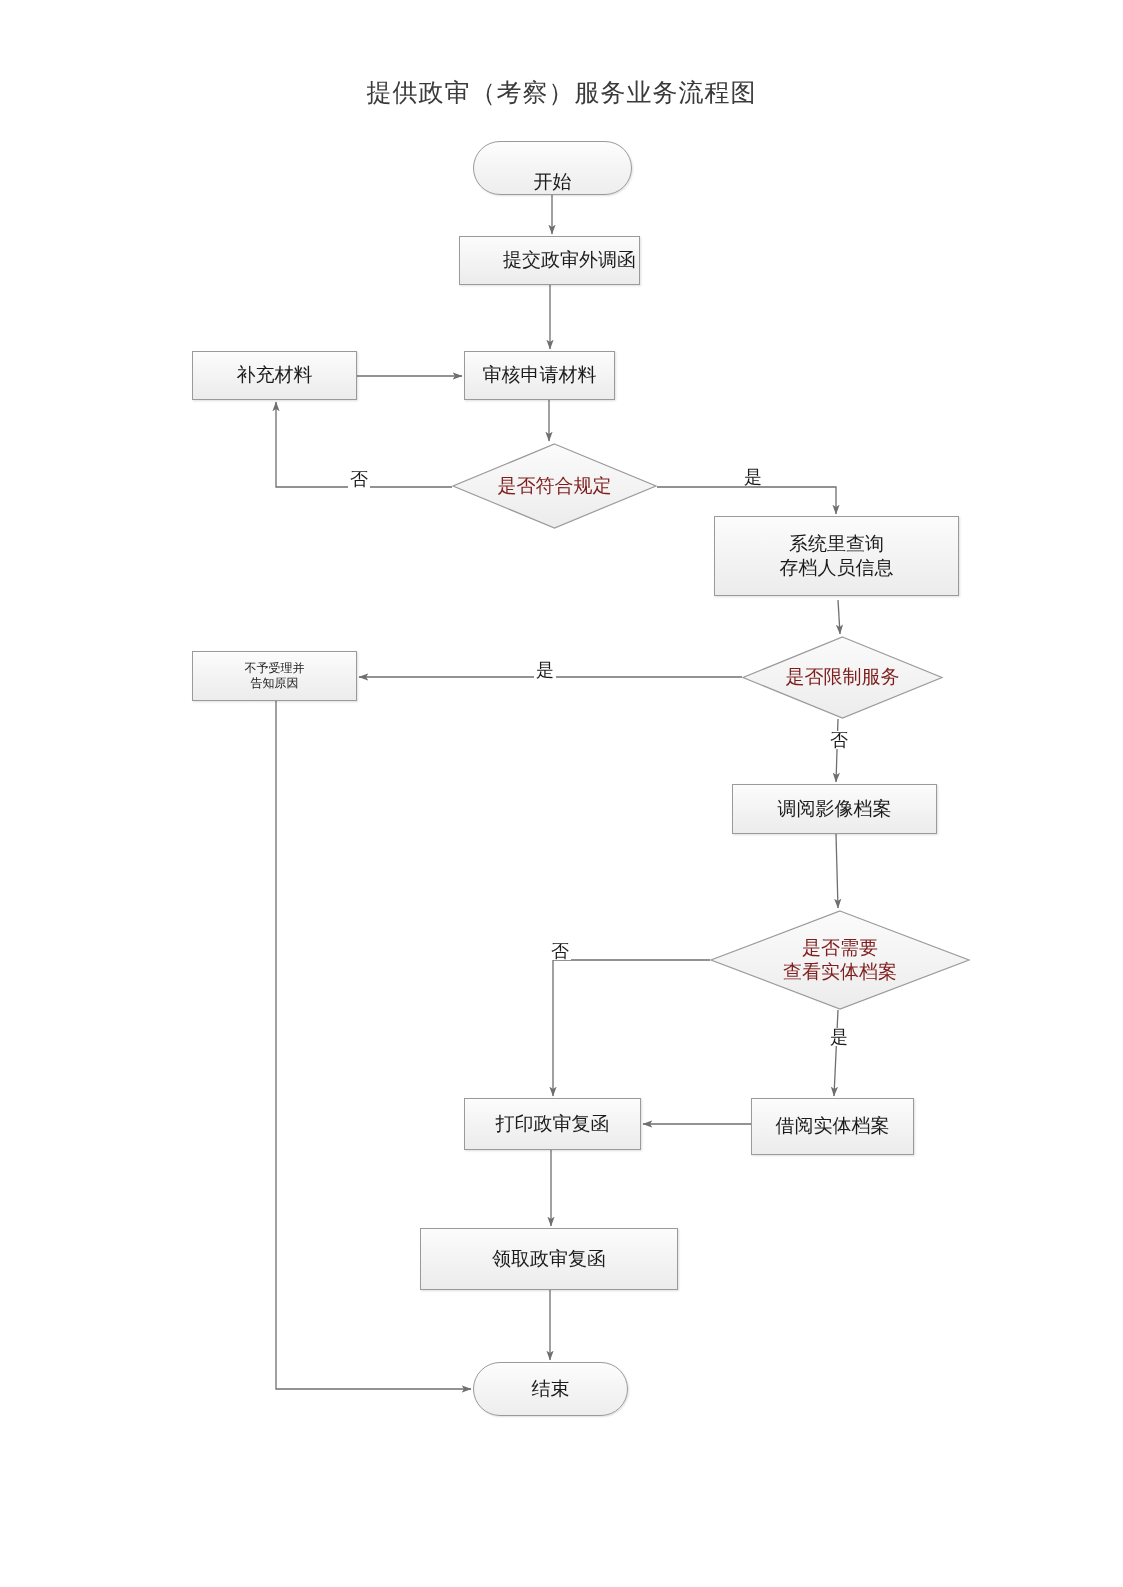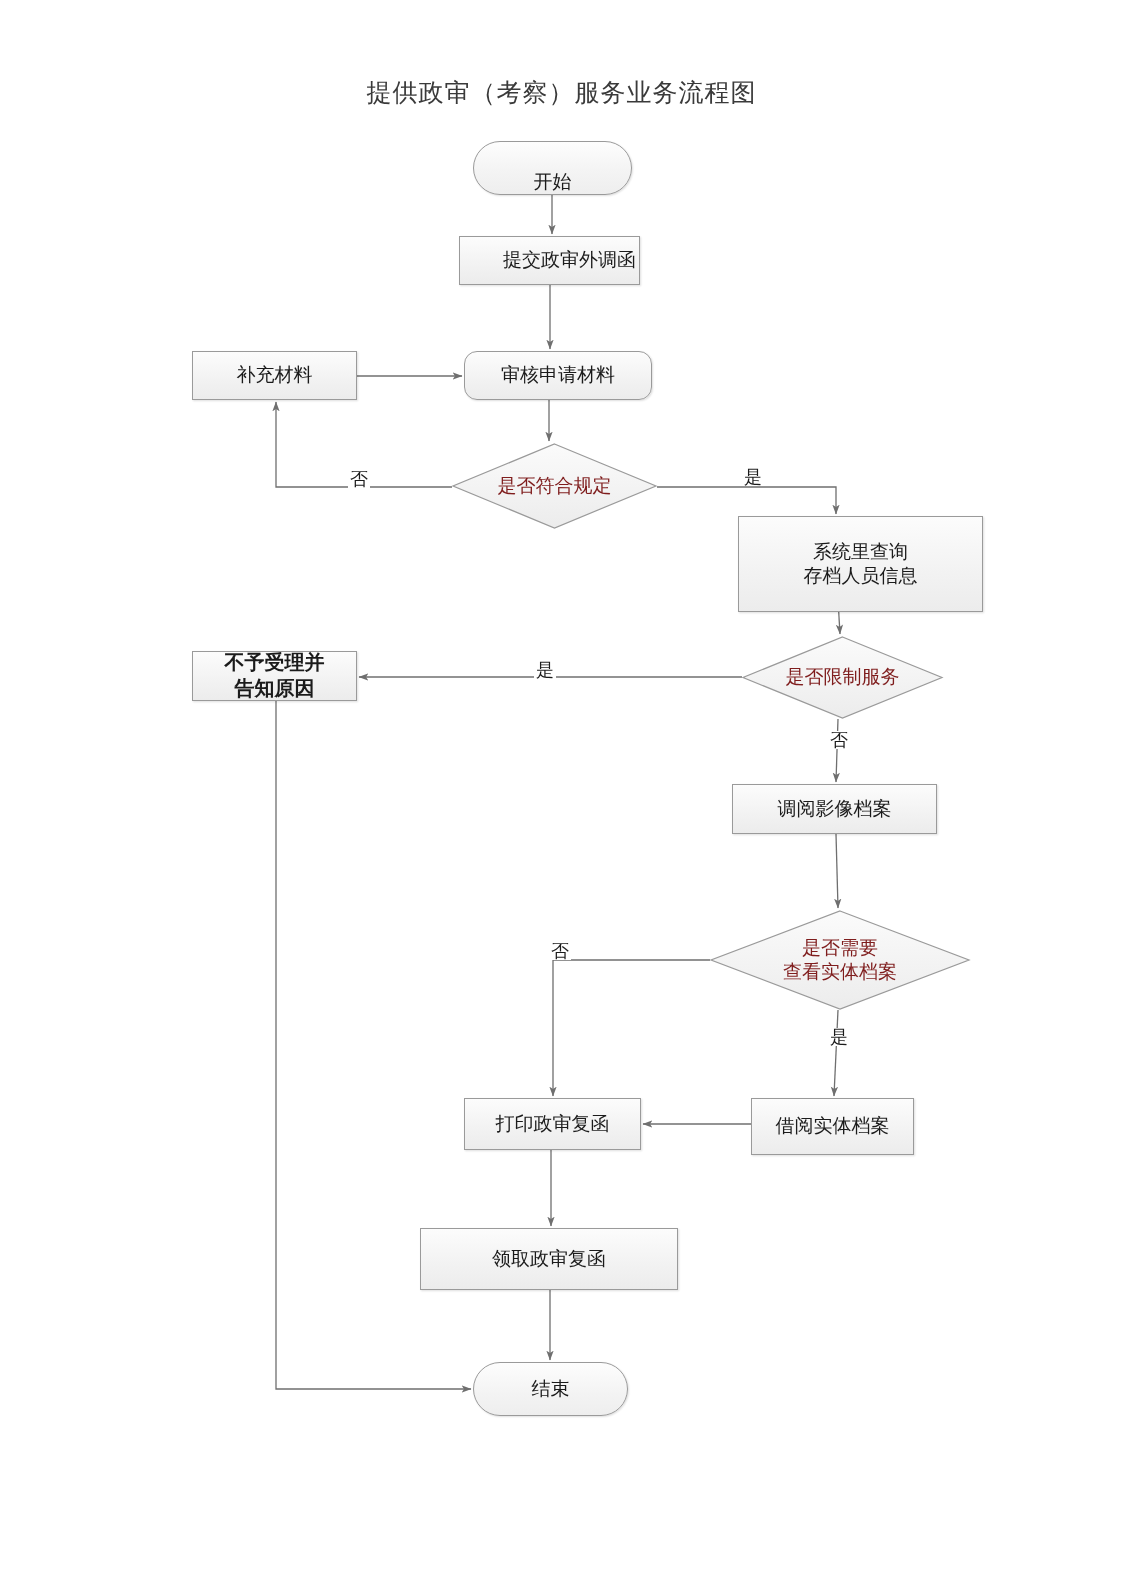--- a/index.html
+++ b/index.html
@@ -138,47 +138,47 @@
   </svg>
 
   <div class="node terminator" style="left:473px; top:141px; width:159px; height:54px;align-items:flex-end;">
     <span>开始</span>
   </div>
 
   <div class="node box" style="left:459px; top:236px; width:181px; height:49px;padding-left:40px;">
     <span>提交政审外调函</span>
   </div>
 
-  <div class="node box" style="left:464px; top:351px; width:188px; height:49px;border-radius:13px;">
+  <div class="node box" style="left:464px; top:351px; width:151px; height:49px;">
     <span>审核申请材料</span>
   </div>
 
   <div class="node box" style="left:192px; top:351px; width:165px; height:49px;">
     <span>补充材料</span>
   </div>
 
   <div class="diamond-wrap" style="left:452px; top:443px; width:205px; height:86px;">
     <svg width="205" height="86" viewBox="0 0 205 86">
       <defs>
         <linearGradient id="dg1" x1="0" y1="0" x2="0" y2="1">
           <stop offset="0%" stop-color="#fbfbfb"></stop>
             <stop offset="100%" stop-color="#ececec"></stop>
         </linearGradient>
       </defs>
       <polygon points="102.5,1 204,43 102.5,85 1,43" fill="url(#dg1)" stroke="#9a9a9a" stroke-width="1.2"></polygon>
     </svg>
     <div class="diamond-label">是否符合规定</div>
   </div>
 
-  <div class="node box" style="left:738px; top:516px; width:245px; height:96px;">
+  <div class="node box" style="left:714px; top:516px; width:245px; height:80px;">
     <span>系统里查询
 存档人员信息</span>
   </div>
 
-  <div class="node box" style="left:192px; top:651px; width:165px; height:50px; font-size:20px;font-weight:bold;">
+  <div class="node box" style="left:192px; top:651px; width:165px; height:50px; font-size:12px;">
     <span>不予受理并
 告知原因</span>
   </div>
 
   <div class="diamond-wrap" style="left:742px; top:636px; width:201px; height:83px;">
     <svg width="201" height="83" viewBox="0 0 201 83">
       <defs>
         <linearGradient id="dg2" x1="0" y1="0" x2="0" y2="1">
           <stop offset="0%" stop-color="#fbfbfb"></stop>
             <stop offset="100%" stop-color="#ececec"></stop>

